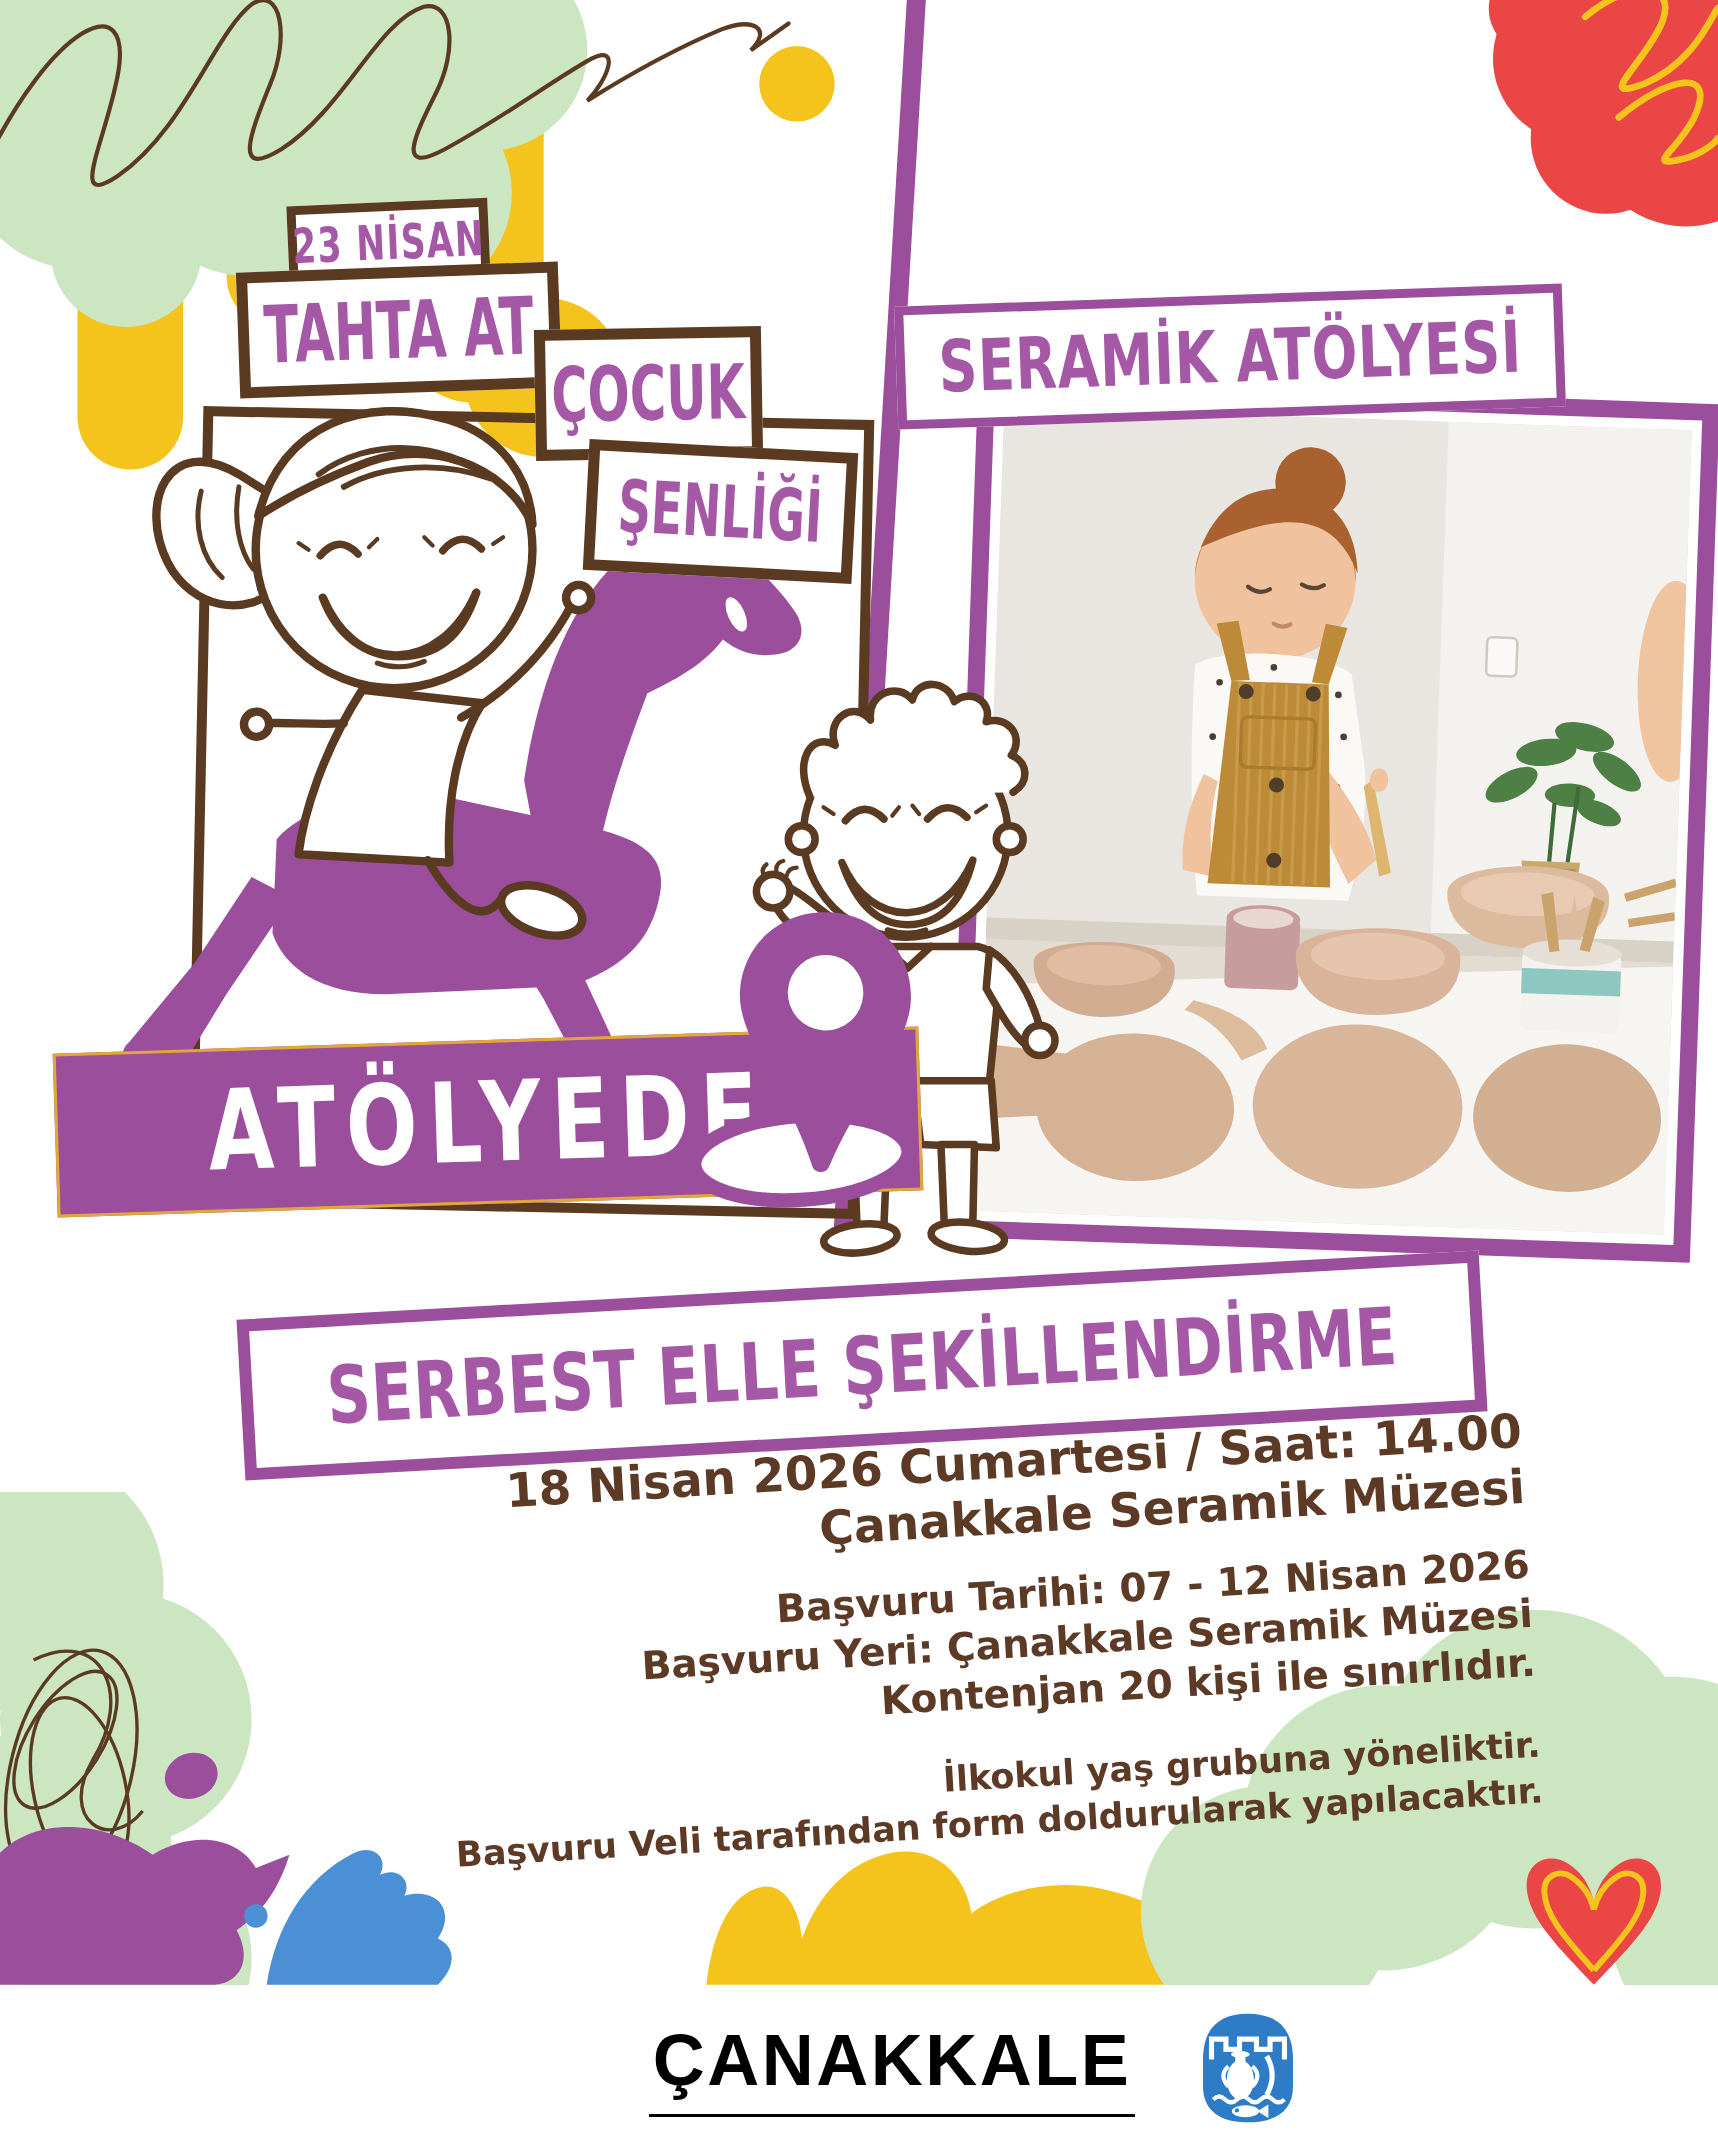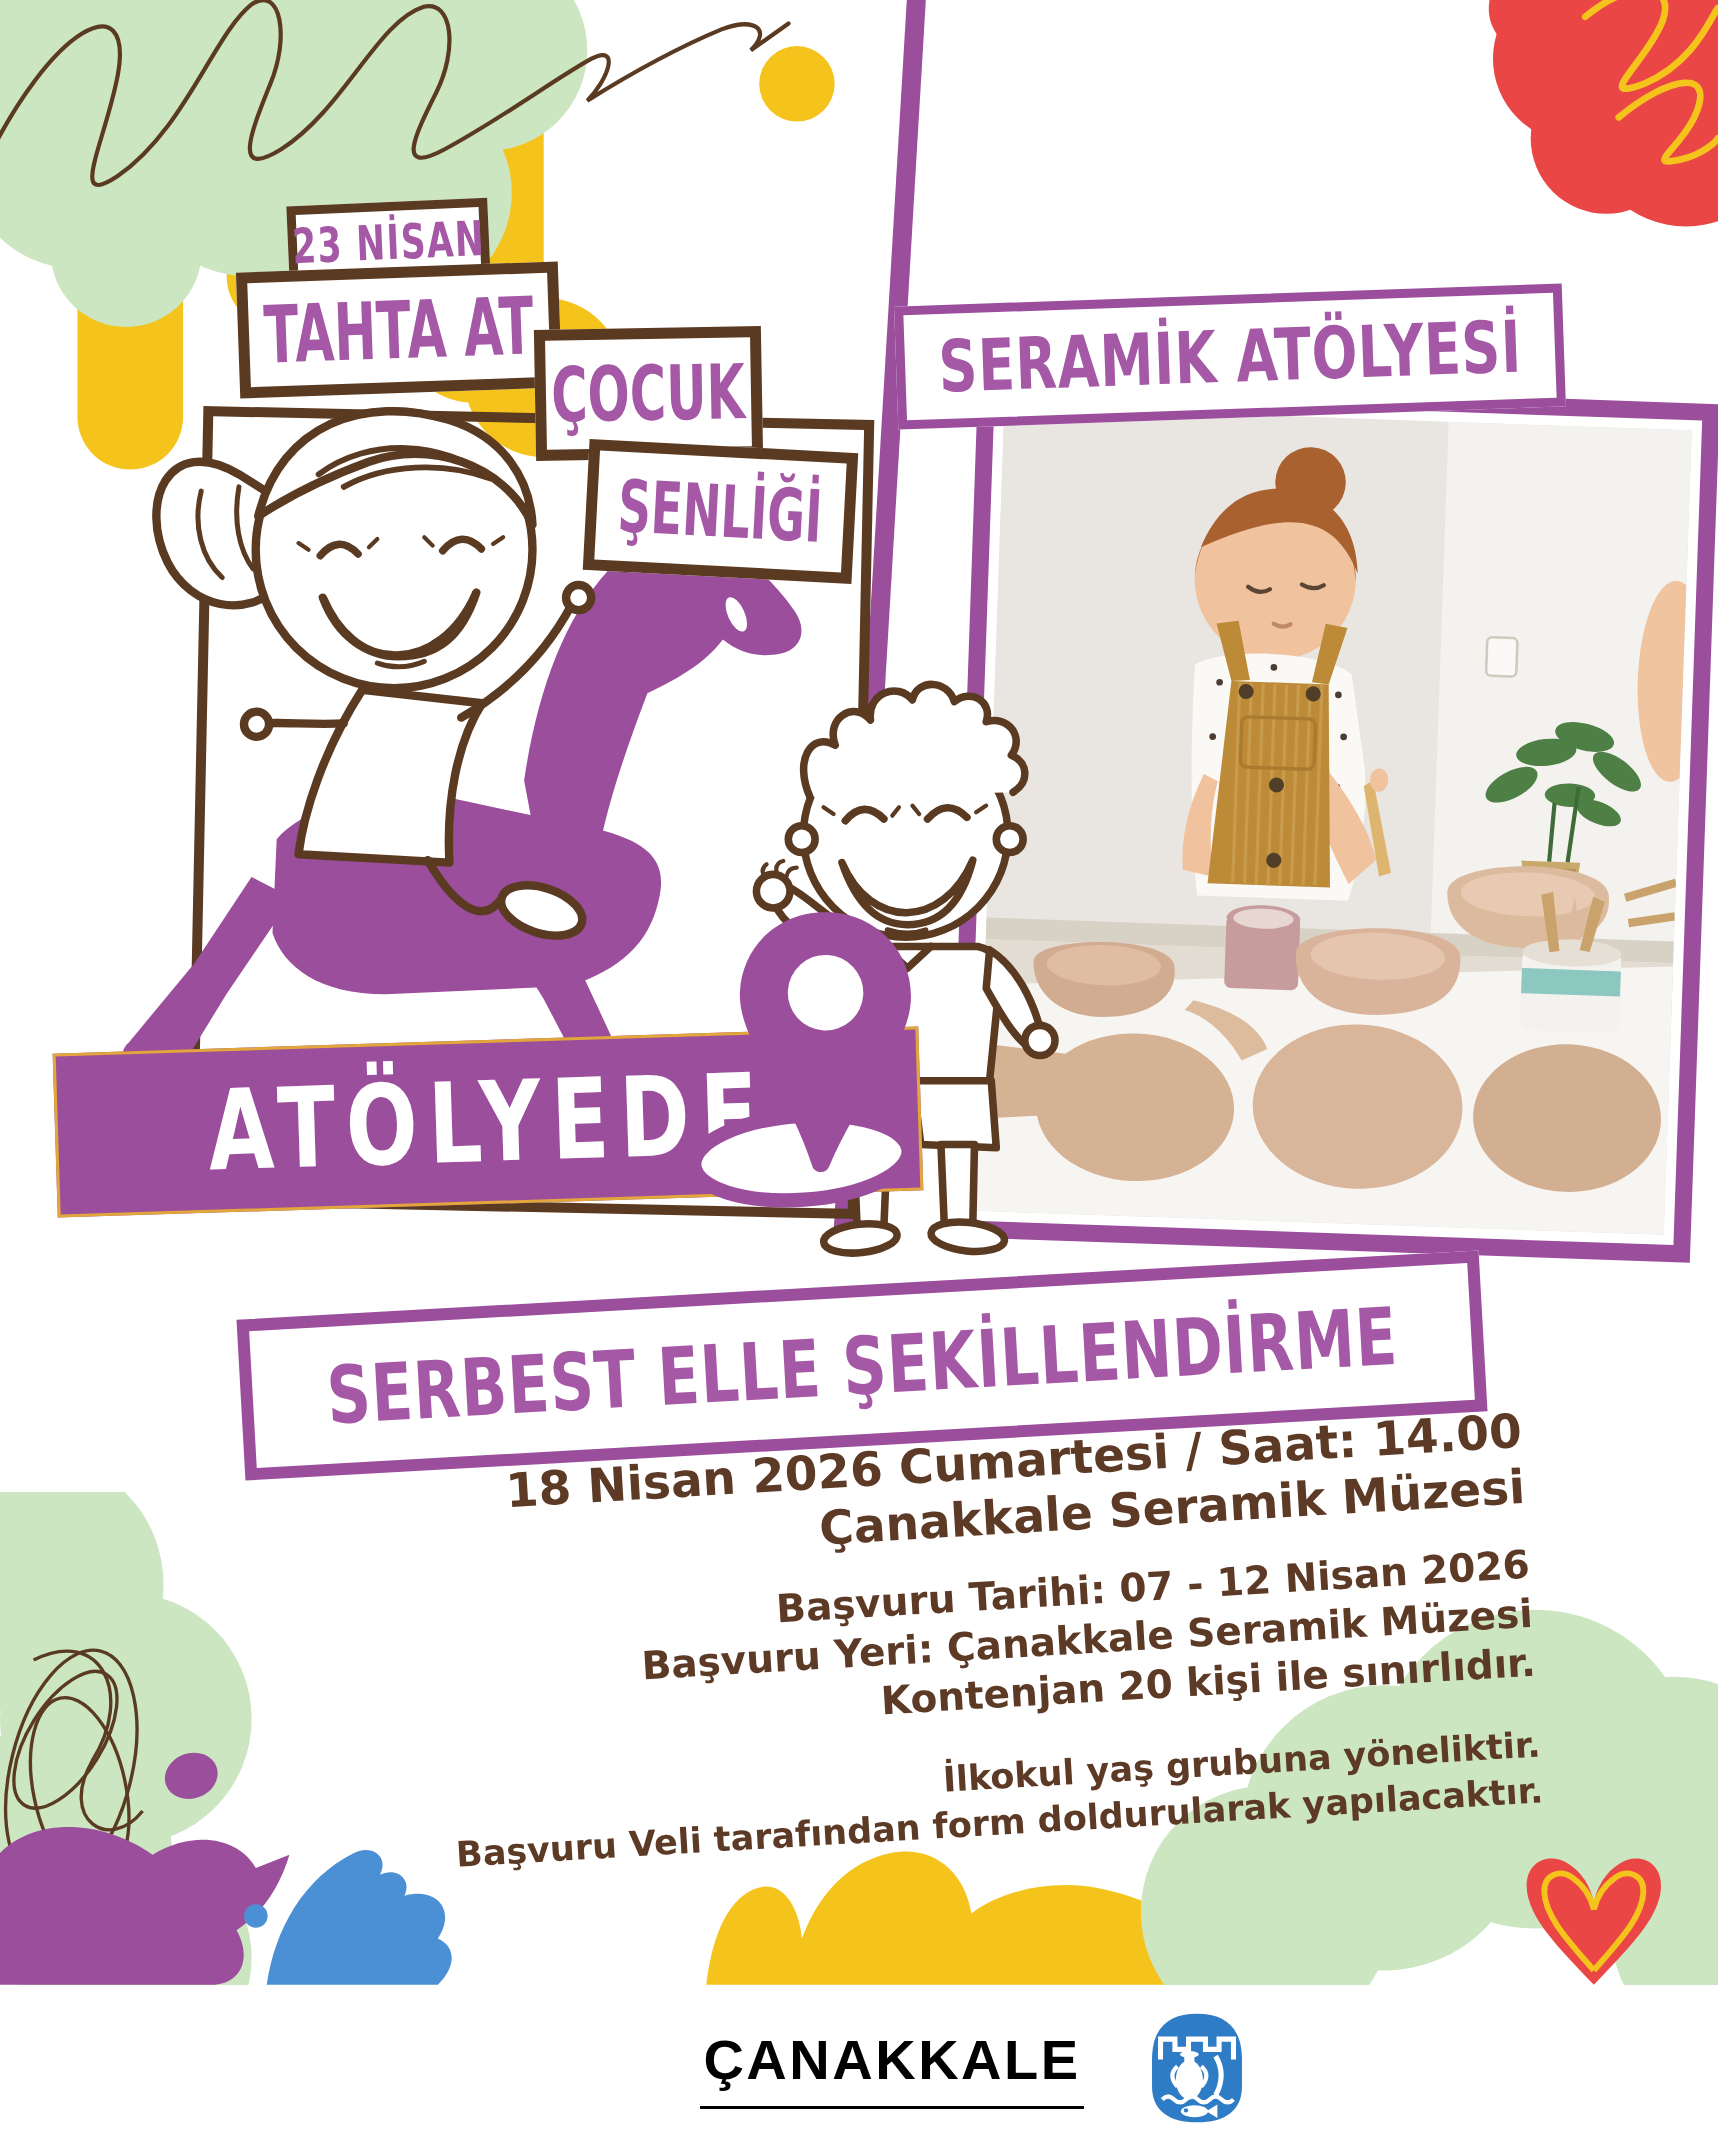--- a/index.html
+++ b/index.html
@@ -53,21 +53,21 @@
                     transform:scale(.88,1.15);letter-spacing:0.8px;}
   
   .info-block{right:198px;top:1403px;width:1309px;text-align:right;color:#5C3A26;
               transform:rotate(-3.4deg);transform-origin:100% 0;z-index:5;font-weight:bold;}
   .info-block .sched{font-size:47px;line-height:56px;margin:0 0 25px 0;}
   .info-block .app{font-size:39px;line-height:49px;margin:0 0 35px 0;}
   .info-block .note{font-size:35px;line-height:46px;margin:0;}
   
   .footer{left:0;top:2005px;width:1718px;height:126px;z-index:3;display:flex;
           align-items:center;justify-content:center;gap:49px;padding-left:243px;box-sizing:border-box;}
-  .footer .muni{font-family:"Liberation Sans",sans-serif;font-weight:bold;font-size:56px;
+  .footer .muni{font-family:"Liberation Sans",sans-serif;font-weight:bold;font-size:72px;
                 color:#000;letter-spacing:2.5px;border-bottom:3.4px solid #000;padding:0 3.4px 13.4px 3.4px;
                 white-space:nowrap;}
   .bottom-deco{left:0;top:1492px;width:1718px;height:493px;overflow:hidden;z-index:1;}
   .top-deco{left:0;top:0;width:1718px;height:587px;overflow:hidden;z-index:1;}
 </style>
 </head>
 <body>
 
 <div class="poster">
 

